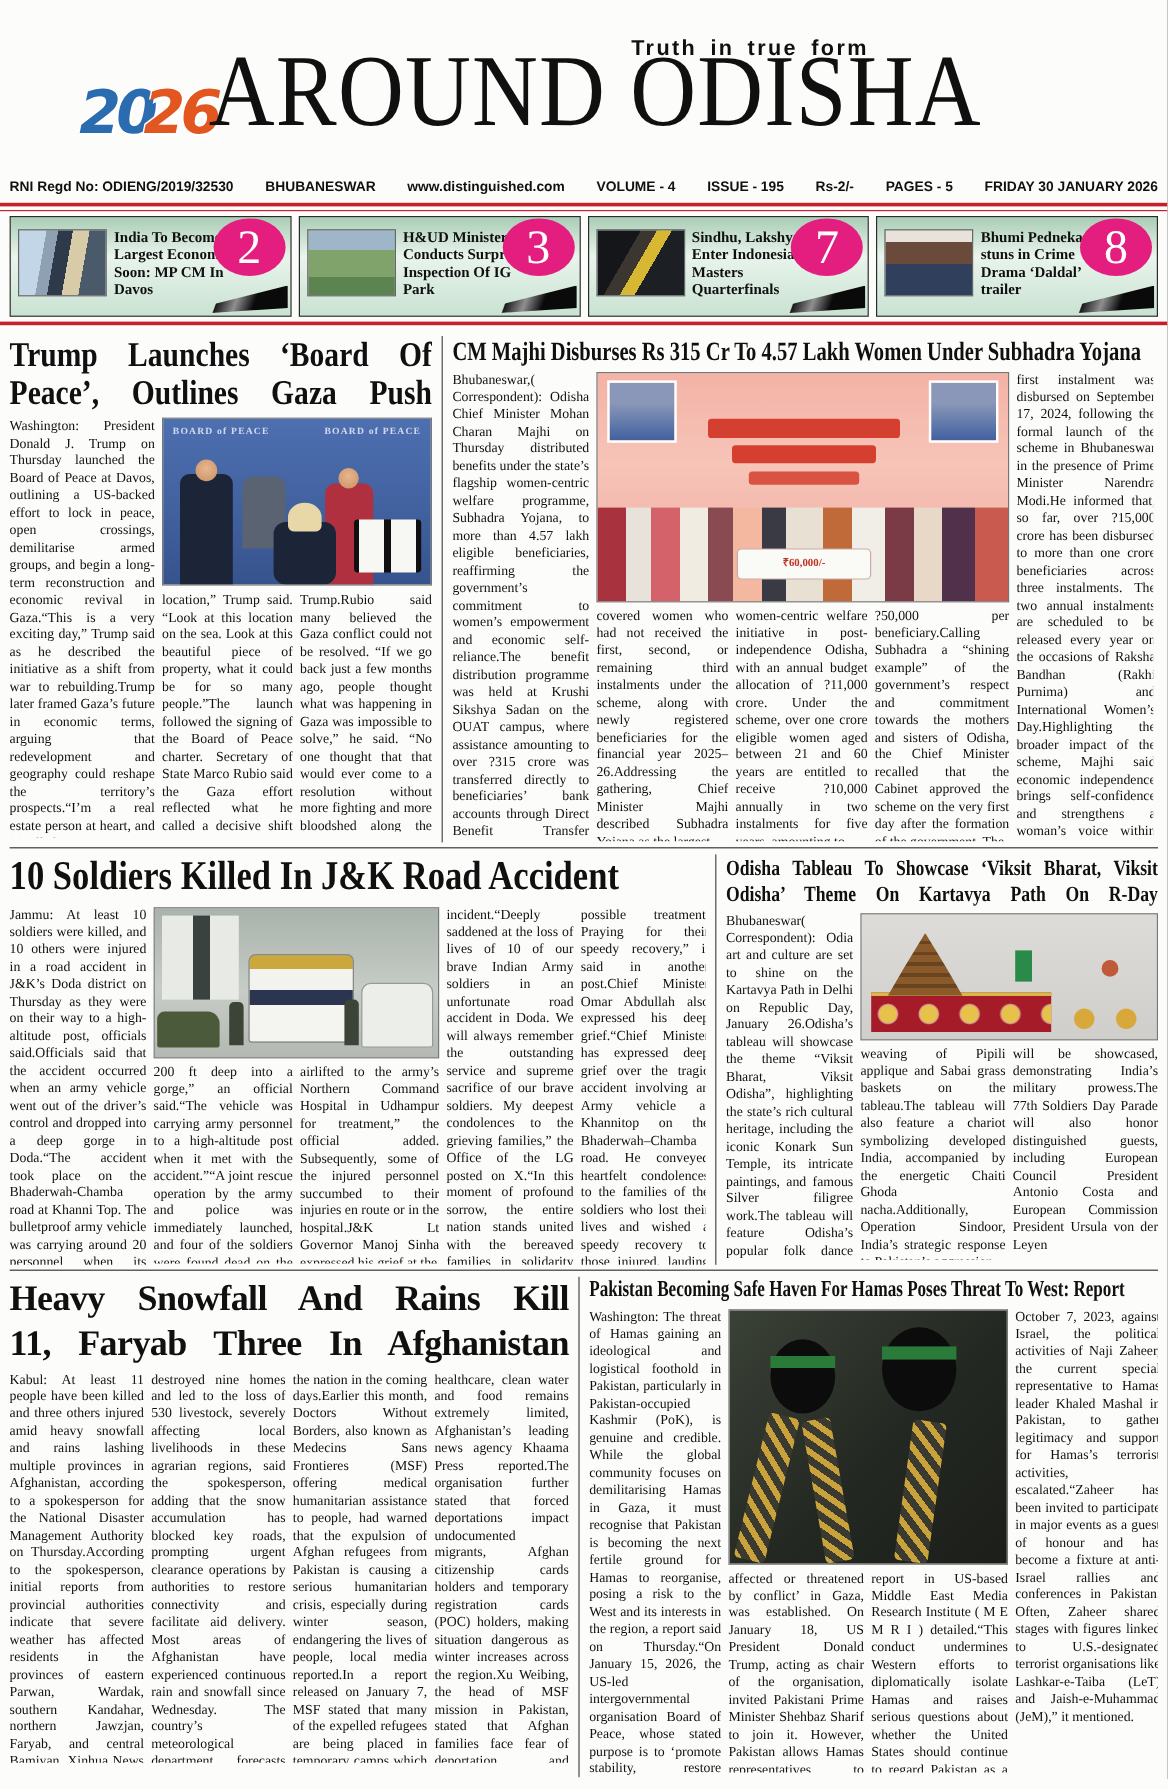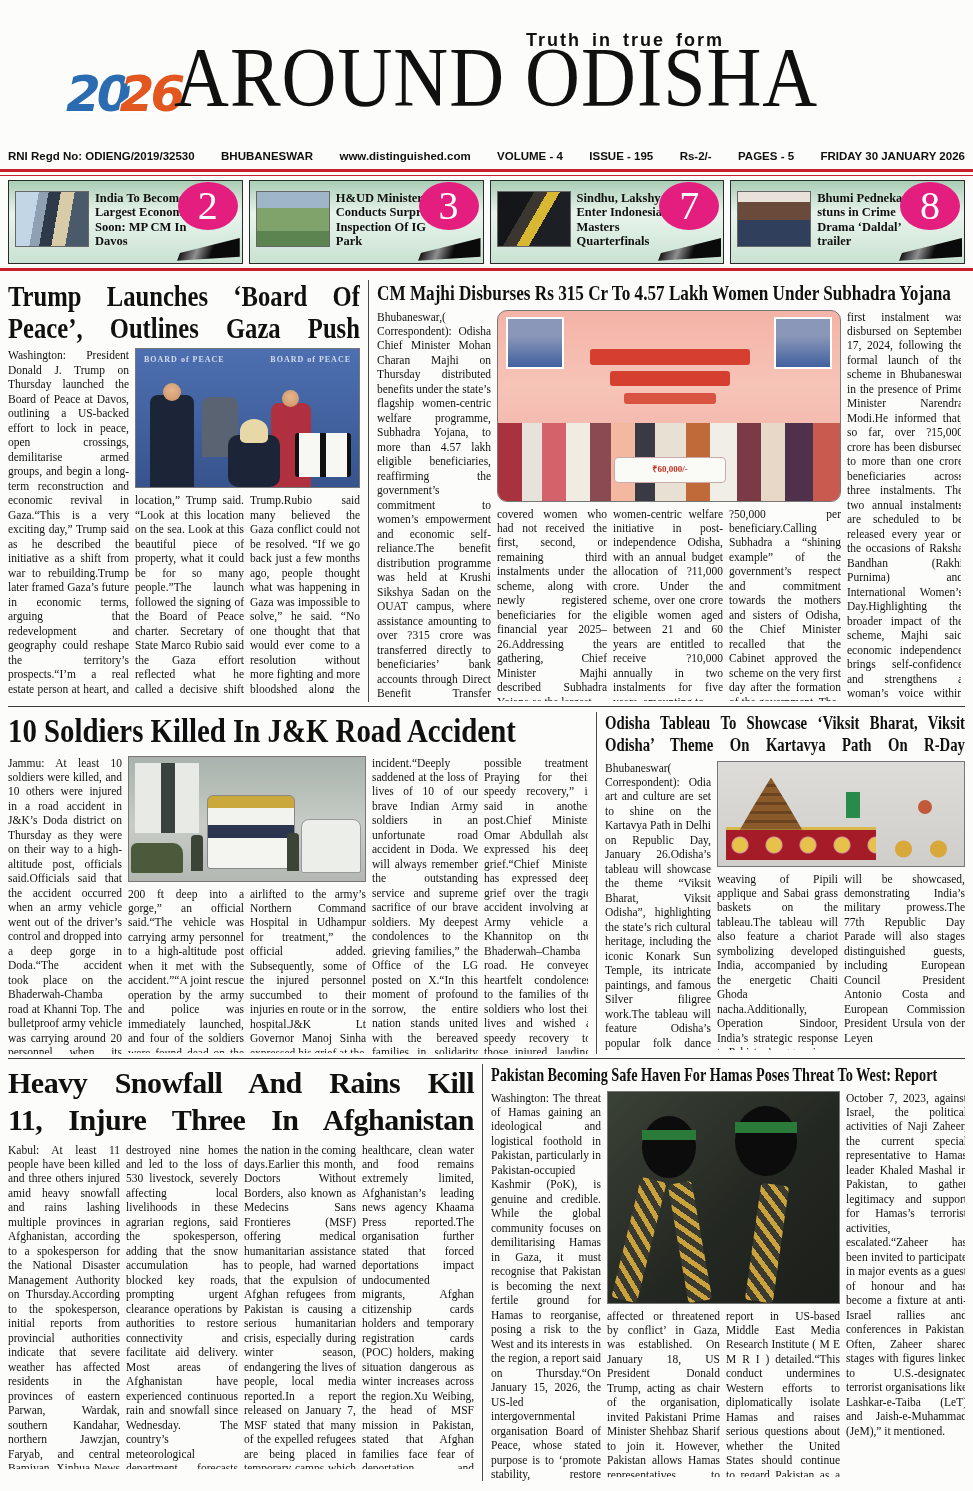--- a/index.html
+++ b/index.html
@@ -49,21 +49,21 @@
   .shape{position:absolute;}
   
   #ph-trump{background:linear-gradient(180deg,#4e6fb0,#41619f 55%,#37538d);}
   #ph-trump .bptxt{color:#dfe6f5;font-size:8px;font-weight:bold;letter-spacing:1px;opacity:.9;}
   .suit{background:#1c2438;border-radius:8px 8px 0 0;}
   .head{background:radial-gradient(circle at 50% 40%,#e8b78e,#c88f62);border-radius:50%;}
   .trump-hair{background:#e8d8a8;border-radius:50% 50% 20% 20%;}
   .folder{background:linear-gradient(90deg,#101010 0 7%,#f7f7f4 7% 45%,#101010 45% 55%,#f7f7f4 55% 93%,#101010 93% 100%);border-radius:3px;}
   .reddress{background:#b03040;border-radius:8px 8px 0 0;}
   
-  #ph-majhi{background:linear-gradient(180deg,#f3b3a6,#f7c4b8 40%,#efa89e);border-radius:10px;}
+  #ph-majhi{background:linear-gradient(180deg,#f3b3a6,#f7c4b8 40%,#efa89e);}
   .portrait{background:linear-gradient(180deg,#8a97b8 0 35%,#41619f);border:2px solid #fff;}
   .redbar{background:#d43f2f;border-radius:3px;}
   .crowd{background:linear-gradient(90deg,#a8333f 0 7%,#e8e3da 7% 13%,#d4626a 13% 20%,#f0ece2 20% 27%,#8a4a52 27% 33%,#f4b8a0 33% 40%,#3a3a44 40% 46%,#e8e0d2 46% 55%,#c06a3a 55% 62%,#f0eee6 62% 70%,#7a3a46 70% 77%,#e8d8c8 77% 84%,#50304a 84% 92%,#c85a50 92% 100%);}
   .cheque{background:#fafaf6;border:1px solid #caa;border-radius:4px;color:#c03020;font-weight:bold;
           font-size:9px;text-align:center;line-height:22px;}
   
   #ph-jk{background:linear-gradient(180deg,#a9b2ac,#c7ccc6 55%,#b4b8b2);}
   .building{background:repeating-linear-gradient(90deg,#e8eae6 0 26px,#3a4240 26px 40px);}
   .ambulance{background:linear-gradient(180deg,#caa83c 0 16%,#f2f2ee 16% 40%,#2b3550 40% 58%,#f4f4f0 58% 100%);border-radius:6px 6px 3px 3px;border:1px solid #888;}
   .jeep{background:#4a5a3a;border-radius:6px 10px 2px 2px;}
@@ -225,32 +225,32 @@
         <div class="colblock" style="width:248px">
           <div class="photo" id="ph-tab" style="width:248px;height:106px">
             <div class="shape t-base" style="left:8px;bottom:6px;width:150px;height:30px"></div>
             <div class="shape temple" style="left:22px;bottom:36px;width:62px;height:52px"></div>
             <div class="shape gflag" style="left:128px;bottom:48px;width:14px;height:26px"></div>
             <div class="shape cart" style="right:8px;bottom:6px;width:70px;height:44px"></div>
             <div class="shape head" style="right:32px;bottom:52px;width:14px;height:14px;background:#c05a3a"></div>
           </div>
           <div class="cols">
             <div class="col" style="width:121px;height:178px">weaving of Pipili applique and Sabai grass baskets on the tableau.The tableau will also feature a chariot symbolizing developed India, accompanied by the energetic Chaiti Ghoda nacha.Additionally, Operation Sindoor, India’s strategic response to Pakistan’s aggression,</div>
-            <div class="col" style="width:121px;height:178px">will be showcased, demonstrating India’s military prowess.The 77th Republic Day Parade will also stages distinguished guests, including European Council President Antonio Costa and European Commission President Ursula von der Leyen</div>
+            <div class="col" style="width:121px;height:178px">will be showcased, demonstrating India’s military prowess.The 77th Soldiers Day Parade will also honor distinguished guests, including European Council President Antonio Costa and European Commission President Ursula von der Leyen</div>
           </div>
         </div>
       </div>
     </article>
   </div>
 
   <div class="row">
     <article class="art" style="width:466px">
       <h2 class="hl" style="font-size:30px;line-height:1.25;width:466px;letter-spacing:-0.5px">
         <div class="hl-line">Heavy Snowfall And Rains Kill</div>
-        <div class="hl-line">11, Injure Three In Afghanistan</div>
+        <div class="hl-line">11, Faryab Three In Afghanistan</div>
       </h2>
       <div class="body" style="height:326px">
         <div class="col" style="width:112px;height:326px">Kabul: At least 11 people have been killed and three others injured amid heavy snowfall and rains lashing multiple provinces in Afghanistan, according to a spokesperson for the National Disaster Management Authority on Thursday.According to the spokesperson, initial reports from provincial authorities indicate that severe weather has affected residents in the provinces of eastern Parwan, Wardak, southern Kandahar, northern Jawzjan, Faryab, and central Bamiyan, Xinhua News Agency reported.The storms have partially</div>
         <div class="col" style="width:112px;height:326px">destroyed nine homes and led to the loss of 530 livestock, severely affecting local livelihoods in these agrarian regions, said the spokesperson, adding that the snow accumulation has blocked key roads, prompting urgent clearance operations by authorities to restore connectivity and facilitate aid delivery. Most areas of Afghanistan have experienced continuous rain and snowfall since Wednesday. The country’s meteorological department forecasts that the precipitation will continue across much of</div>
         <div class="col" style="width:112px;height:326px">the nation in the coming days.Earlier this month, Doctors Without Borders, also known as Medecins Sans Frontieres (MSF) offering medical humanitarian assistance to people, had warned that the expulsion of Afghan refugees from Pakistan is causing a serious humanitarian crisis, especially during winter season, endangering the lives of people, local media reported.In a report released on January 7, MSF stated that many of the expelled refugees are being placed in temporary camps which do not have proper shelter while access to</div>
         <div class="col" style="width:112px;height:326px">healthcare, clean water and food remains extremely limited, Afghanistan’s leading news agency Khaama Press reported.The organisation further stated that forced deportations impact undocumented migrants, Afghan citizenship cards holders and temporary registration cards (POC) holders, making situation dangerous as winter increases across the region.Xu Weibing, the head of MSF mission in Pakistan, stated that Afghan families face fear of deportation and returning to Afghanistan.</div>
       </div>
     </article>
     <div class="vdiv"></div>
     <article class="art" style="width:474px">

